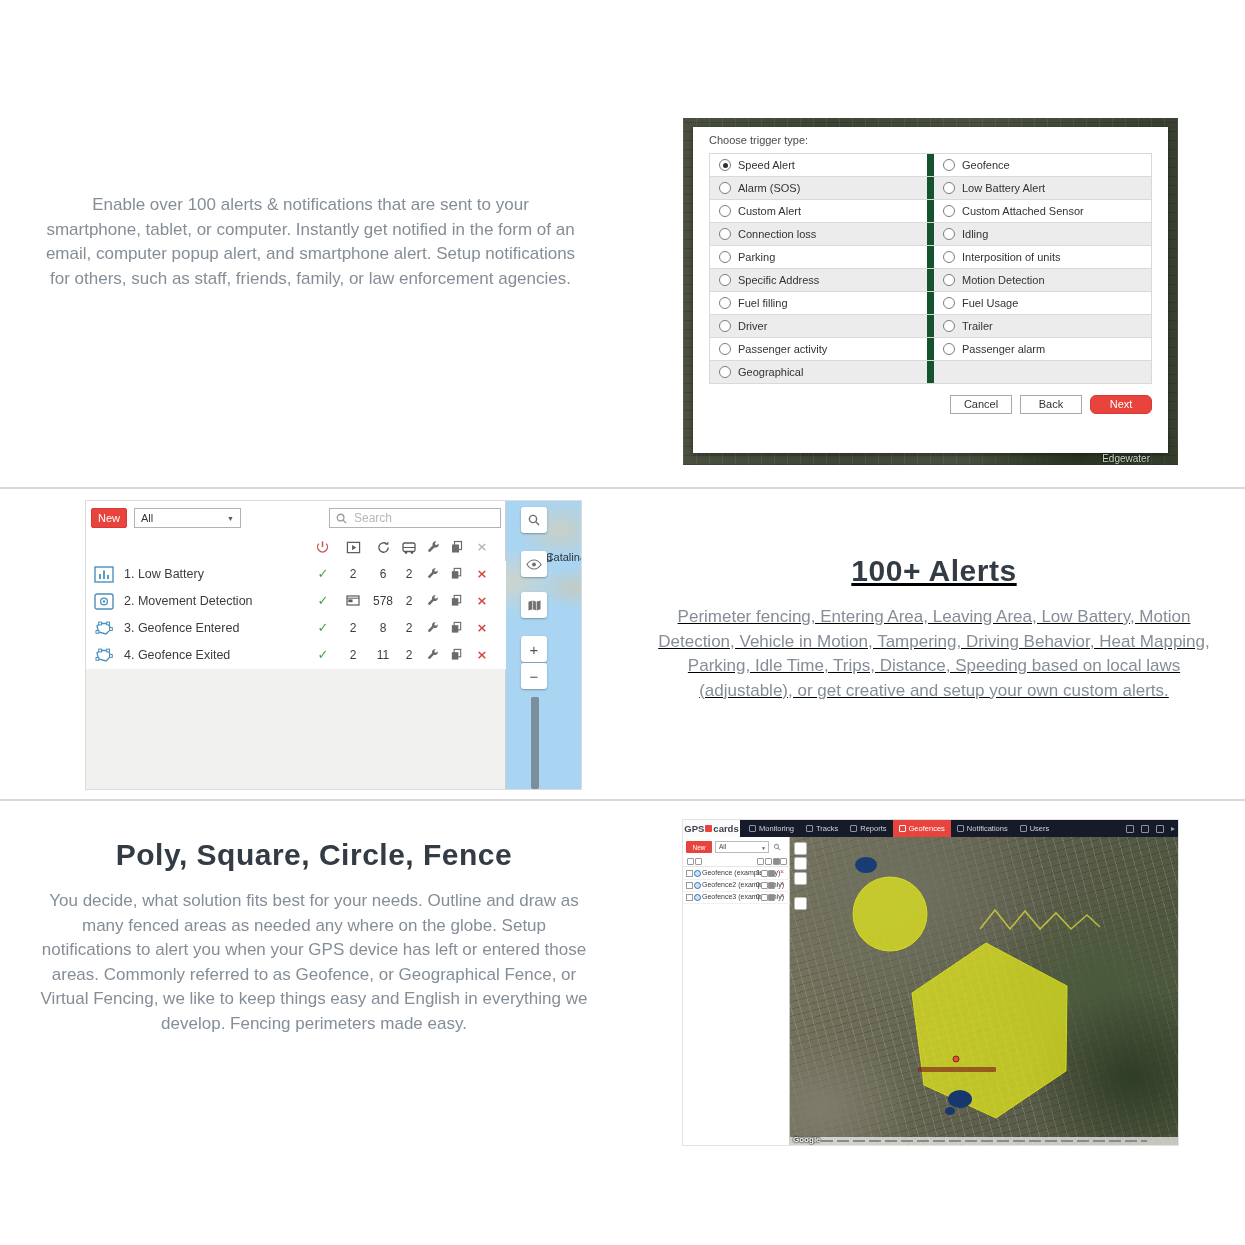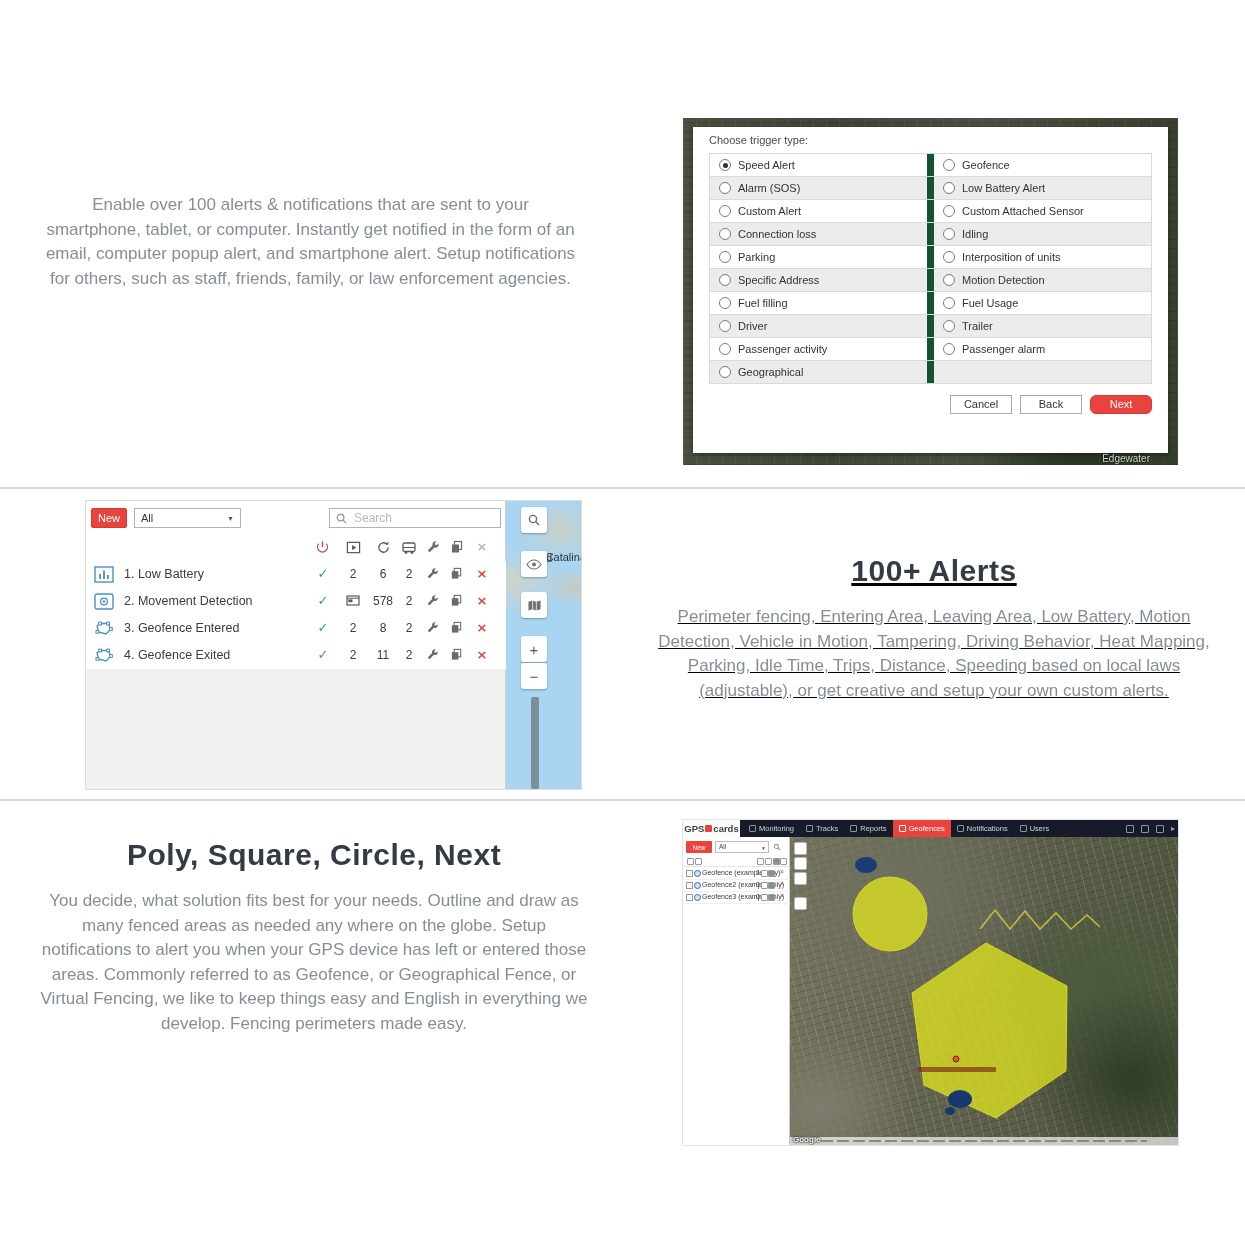--- a/index.html
+++ b/index.html
@@ -477,21 +477,21 @@
   </div>
 
   <section class="copy copy2">
     <h1>100+ Alerts</h1>
     <p>Perimeter fencing, Entering Area, Leaving Area, Low Battery, Motion Detection, Vehicle in Motion, Tampering, Driving Behavior, Heat Mapping, Parking, Idle Time, Trips, Distance, Speeding based on local laws (adjustable), or get creative and setup your own custom alerts.</p>
   </section>
 
   <div class="divider div2"></div>
 
   <section class="copy copy3">
-    <h1>Poly, Square, Circle, Next</h1>
+    <h1>Poly, Square, Circle, Fence</h1>
     <p>You decide, what solution fits best for your needs. Outline and draw as many fenced areas as needed any where on the globe. Setup notifications to alert you when your GPS device has left or entered those areas. Commonly referred to as Geofence, or Geographical Fence, or Virtual Fencing, we like to keep things easy and English in everything we develop. Fencing perimeters made easy.</p>
   </section>
 
   <div class="shot shot3">
     <div class="gnav">
       <div class="glogo">
         <span>GPS</span>
         <span class="sq"></span>
         <span>cards</span>
       </div>

